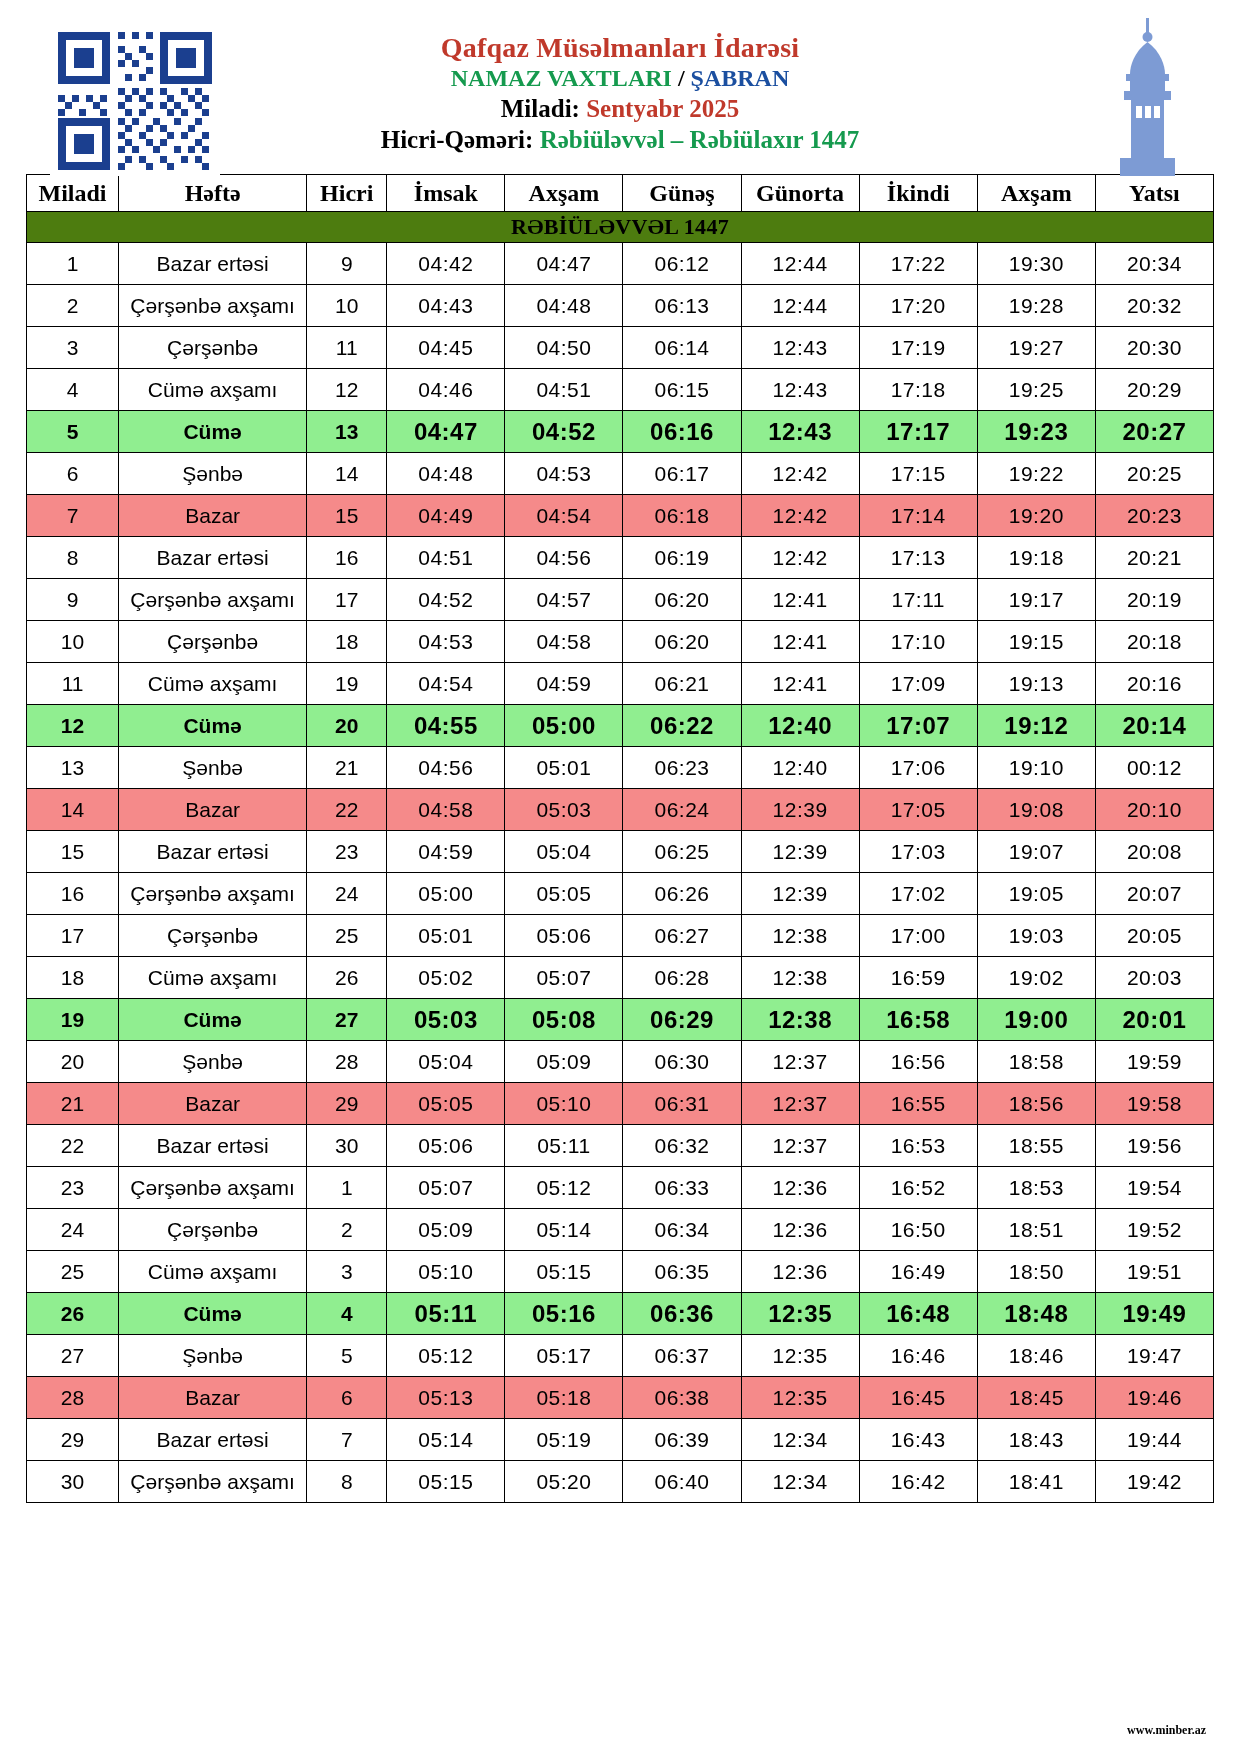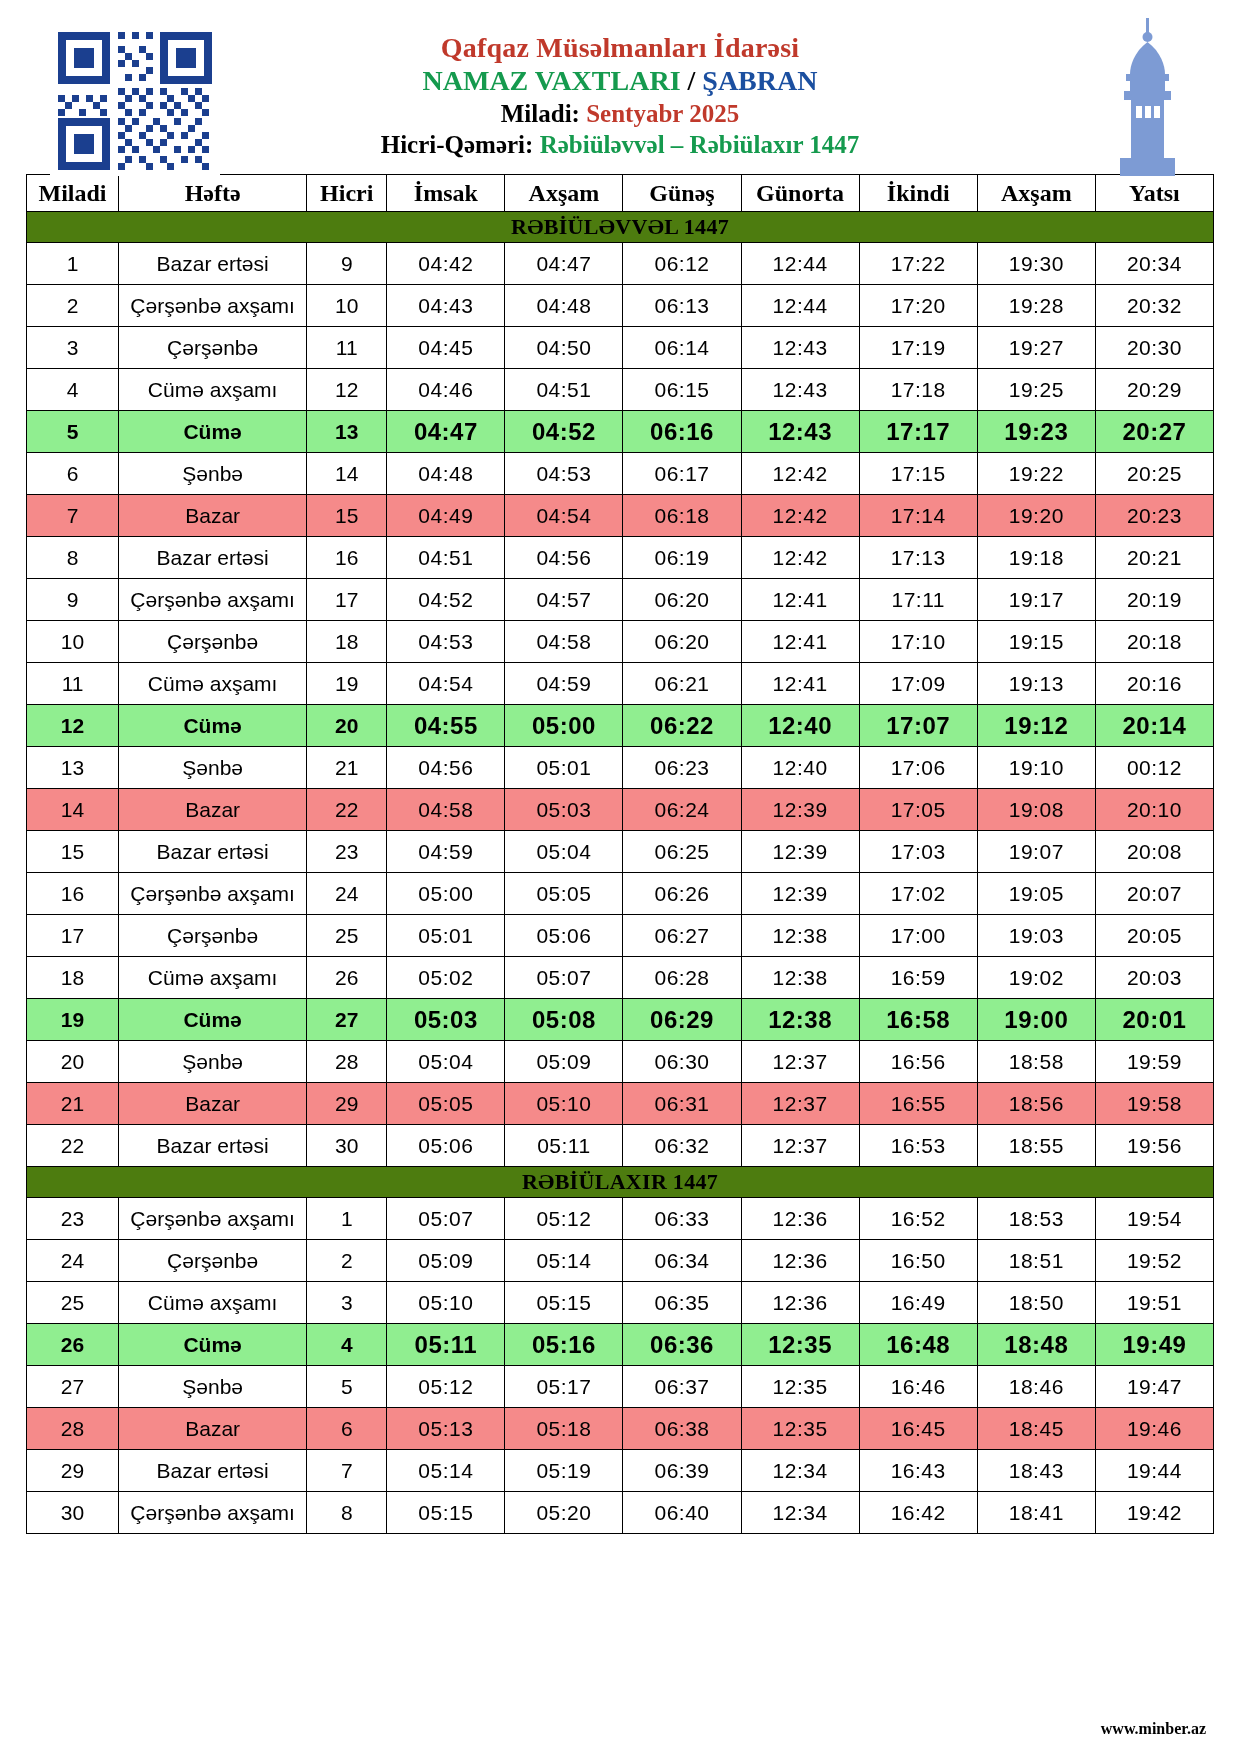--- a/index.html
+++ b/index.html
@@ -53,21 +53,21 @@
     font-family: "Liberation Serif", serif;
     font-weight: bold;
     font-size: 28px;
     color: #c0392b;
     letter-spacing: .2px;
     line-height: 1.15;
   }
   .t-line2 {
     font-family: "Liberation Serif", serif;
     font-weight: bold;
-    font-size: 28px;
+    font-size: 24px;
     line-height: 1.2;
   }
   .t-line2 .green { color: #159a4e; }
   .t-line2 .slash { color: #000; }
   .t-line2 .blue { color: #1b4fa0; }
   .t-line3 {
     font-family: "Liberation Serif", serif;
     font-weight: bold;
     font-size: 25px;
     line-height: 1.25;
@@ -131,21 +131,21 @@
   tr.sunday td {
     background: #f58a8a;
   }
 
   .footer {
     position: absolute;
     right: 34px;
     bottom: 16px;
     font-family: "Liberation Serif", serif;
     font-weight: bold;
-    font-size: 16px;
+    font-size: 12px;
     color: #000;
   }
 </style>
 </head>
 <body>
 
 <div class="page">
 
   <div class="header">
 
@@ -572,23 +572,20 @@
           <td class="week">Bazar ertəsi</td>
           <td class="hicri">30</td>
           <td class="time">05:06</td>
           <td class="time">05:11</td>
           <td class="time">06:32</td>
           <td class="time">12:37</td>
           <td class="time">16:53</td>
           <td class="time">18:55</td>
           <td class="time">19:56</td>
         </tr>
-        <tr class="monthrow">
-          <td colspan="10">RƏBİÜLAXIR 1447</td>
-        </tr>
         <tr class="">
           <td class="day">23</td>
           <td class="week">Çərşənbə axşamı</td>
           <td class="hicri">1</td>
           <td class="time">05:07</td>
           <td class="time">05:12</td>
           <td class="time">06:33</td>
           <td class="time">12:36</td>
           <td class="time">16:52</td>
           <td class="time">18:53</td>

